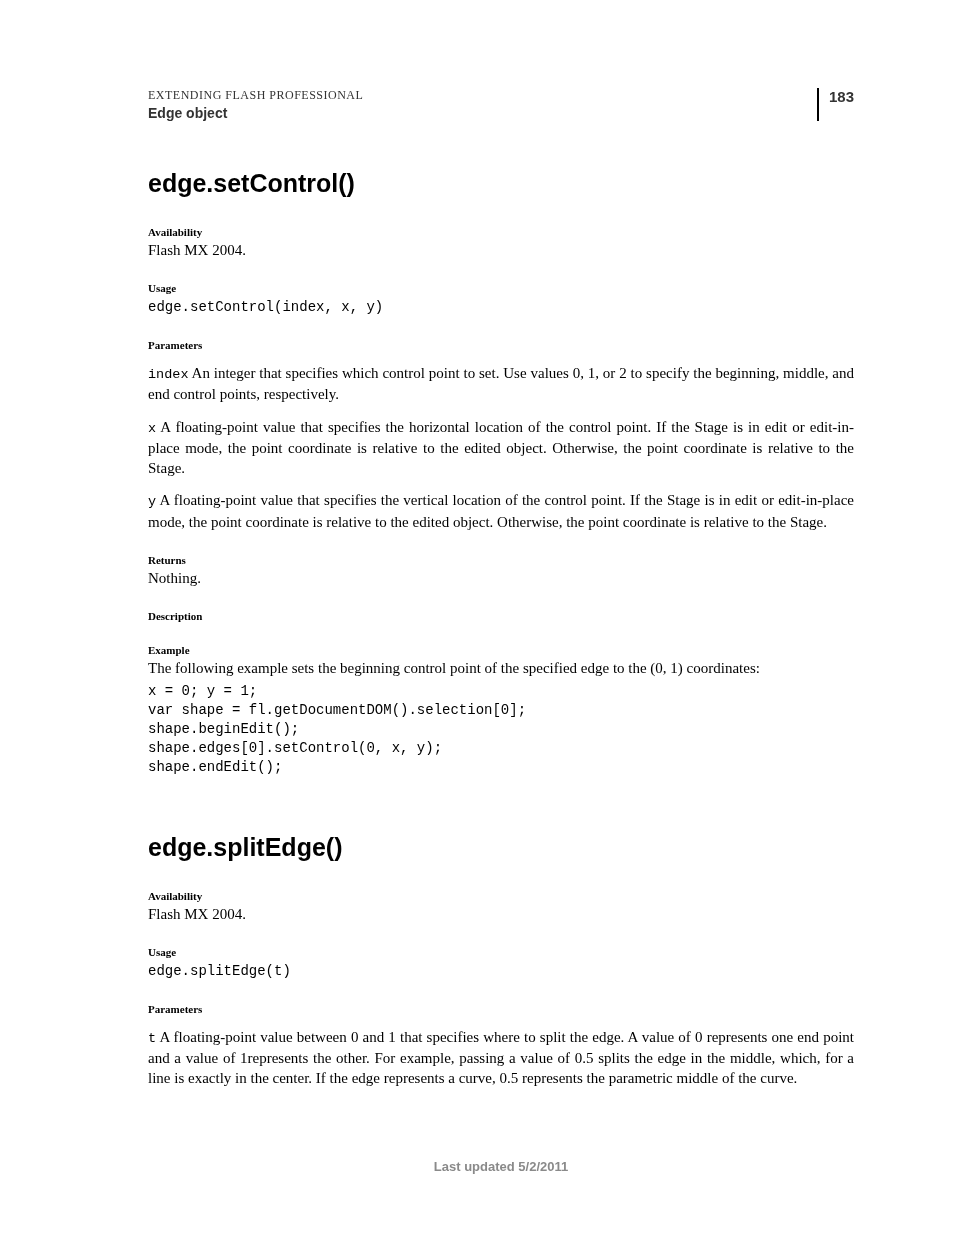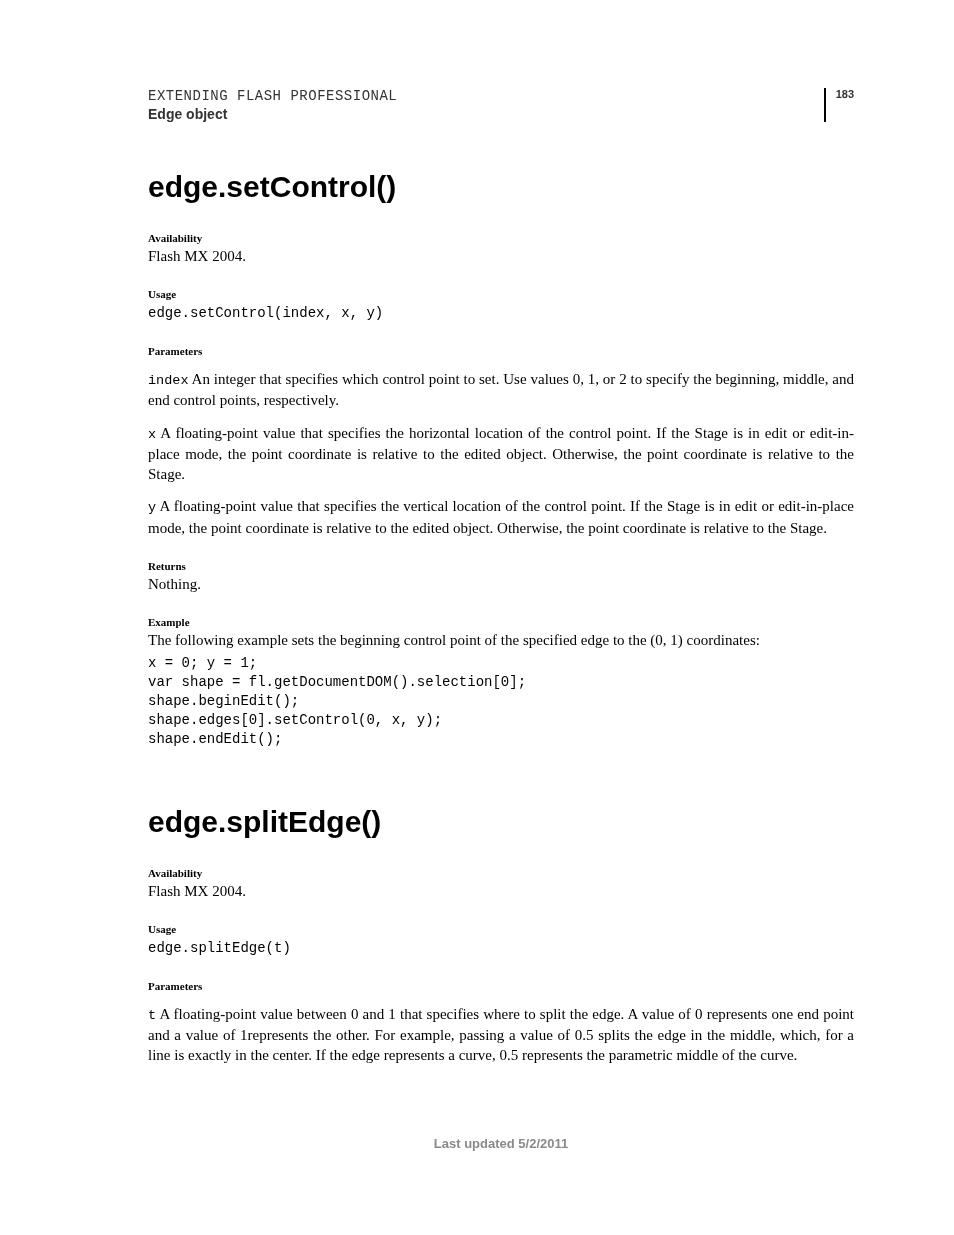--- a/index.html
+++ b/index.html
@@ -16,48 +16,48 @@
   }
   .header-row {
     display: flex;
     align-items: stretch;
     margin-bottom: 48px;
   }
   .header-left {
     flex: 1;
   }
   .header-doc-title {
-    font-family: Liberation Mono, monospace;
-    font-size: 14px;
+    font-family: Liberation Serif, serif;
+    font-size: 12px;
     letter-spacing: 0.5px;
     color: #333;
   }
   .header-subtitle {
     font-family: "Myriad Pro", "Segoe UI", Arial, sans-serif;
     font-size: 14px;
     font-weight: bold;
     color: #333;
     margin-top: 2px;
   }
   .page-number-wrap {
     border-left: 2px solid #000;
     padding-left: 10px;
     display: flex;
     align-items: flex-start;
   }
   .page-number {
     font-family: "Myriad Pro", "Segoe UI", Arial, sans-serif;
-    font-size: 11px;
+    font-size: 15px;
     font-weight: bold;
     color: #333;
   }
   h1.api-heading {
     font-family: "Myriad Pro", "Segoe UI", Arial, sans-serif;
     font-weight: bold;
-    font-size: 30px;
+    font-size: 25px;
     margin: 0 0 28px 0;
     color: #000;
   }
   .section-label {
     font-family: "Minion Pro", Georgia, serif;
     font-weight: bold;
     font-size: 11px;
     margin-top: 22px;
     margin-bottom: 2px;
   }
@@ -127,20 +127,21 @@
 
   <p class="body-text param-block"><span class="mono-inline">index</span><span>  An integer that specifies which control point to set. Use values 0, 1, or 2 to specify the beginning, middle, and end control points, respectively.</span></p>
 
   <p class="body-text param-block"><span class="mono-inline">x</span><span> A floating-point value that specifies the horizontal location of the control point. If the Stage is in edit or edit-in-place mode, the point coordinate is relative to the edited object. Otherwise, the point coordinate is relative to the Stage.</span></p>
 
   <p class="body-text param-block"><span class="mono-inline">y</span><span> A floating-point value that specifies the vertical location of the control point. If the Stage is in edit or edit-in-place mode, the point coordinate is relative to the edited object. Otherwise, the point coordinate is relative to the Stage.</span></p>
 
   <div class="section-label">Returns</div>
   <p class="body-text">Nothing.</p>
 
+  <div class="section-label">Description</div>
 
   <div class="section-label">Example</div>
   <p class="body-text">The following example sets the beginning control point of the specified edge to the (0, 1) coordinates:</p>
   <div class="code-block">x = 0; y = 1;
 var shape = fl.getDocumentDOM().selection[0];
 shape.beginEdit();
 shape.edges[0].setControl(0, x, y);
 shape.endEdit();</div>
 
   <div class="section-gap"></div>

